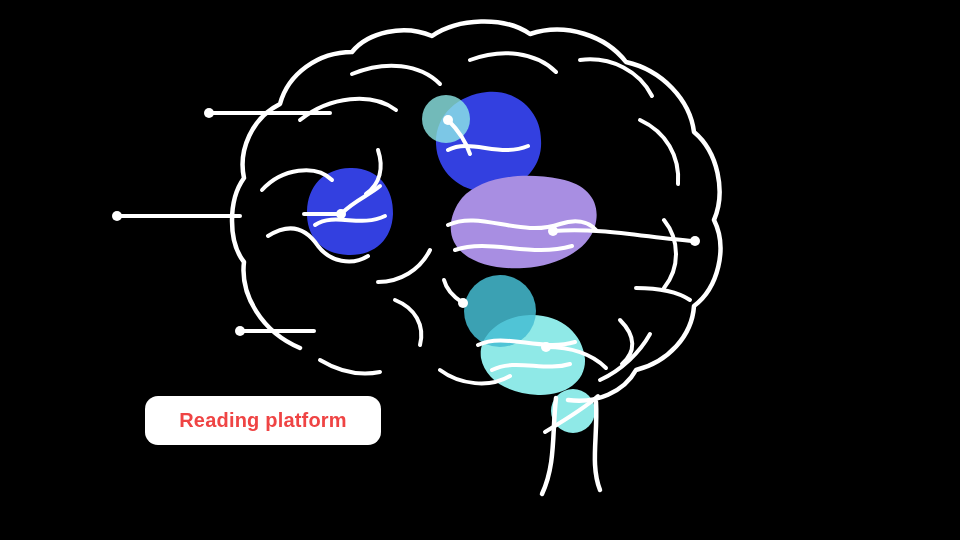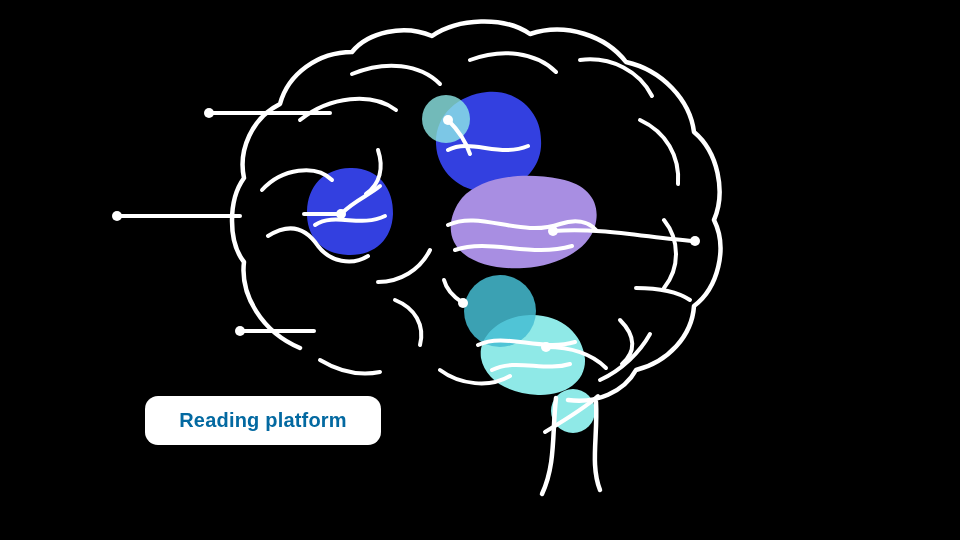--- a/index.html
+++ b/index.html
@@ -34,21 +34,21 @@
     top: 396px;
     min-width: 180px;
     padding: 13px 28px;
     background: #ffffff;
     border-radius: 13px;
     display: flex;
     align-items: center;
     justify-content: center;
   }
   .callout span {
-    color: #0369a1;
+    color: #ef4444;
     font-size: 20px;
     font-weight: 700;
     letter-spacing: 0.2px;
     white-space: nowrap;
     text-align: right;
   }
 </style>
 </head>
 <body>
 

